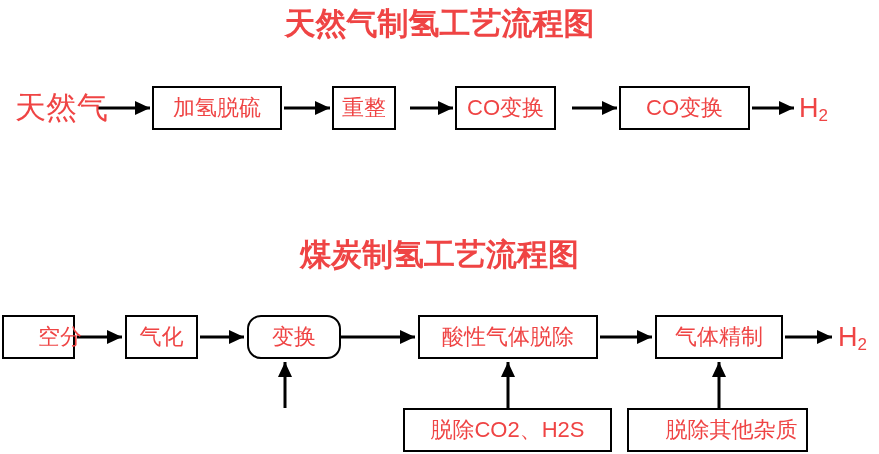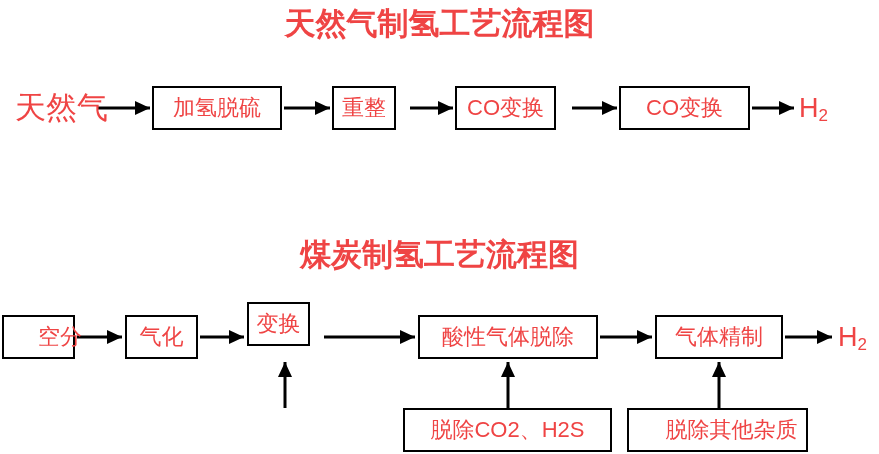--- a/index.html
+++ b/index.html
@@ -50,21 +50,21 @@
   
   #d1-src{left:15px;top:86px;}
   #d1-b1{left:152px;top:86px;width:130px;}
   #d1-b2{left:332px;top:86px;width:64px;}
   #d1-b3{left:455px;top:86px;width:101px;}
   #d1-b4{left:619px;top:86px;width:131px;}
   #d1-h2{left:799px;top:86px;}
   
   #d2-b1{left:2px;top:315px;width:73px;padding-left:43px;}
   #d2-b2{left:125px;top:315px;width:73px;}
-  #d2-b3{left:247px;top:302px;width:63px;}
+  #d2-b3{left:247px;top:315px;width:94px;border-radius:14px;}
   #d2-b4{left:418px;top:315px;width:180px;}
   #d2-b5{left:655px;top:315px;width:128px;}
   #d2-h2{left:838px;top:315px;}
   #d2-s1{left:182px;top:408px;width:208px;}
   #d2-s2{left:403px;top:408px;width:209px;}
   #d2-s3{left:627px;top:408px;width:181px;padding-left:28px;}
 </style>
 </head>
 <body>
 

